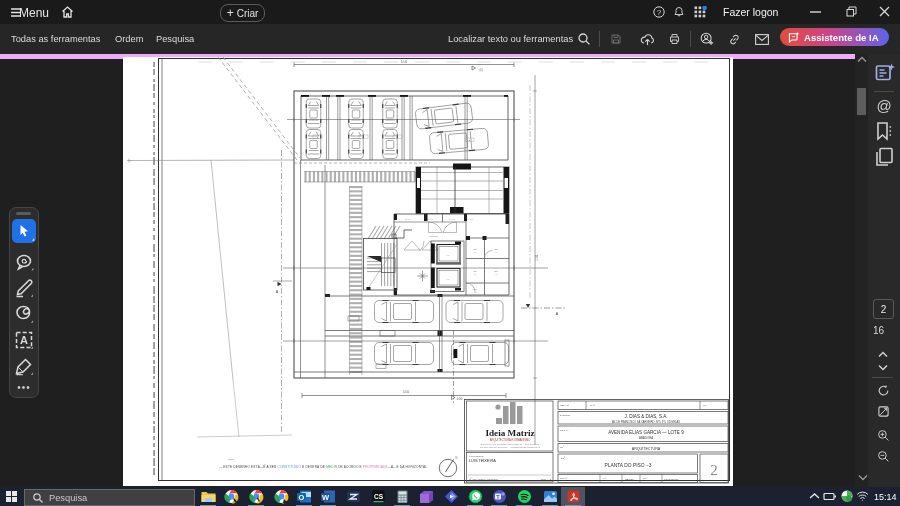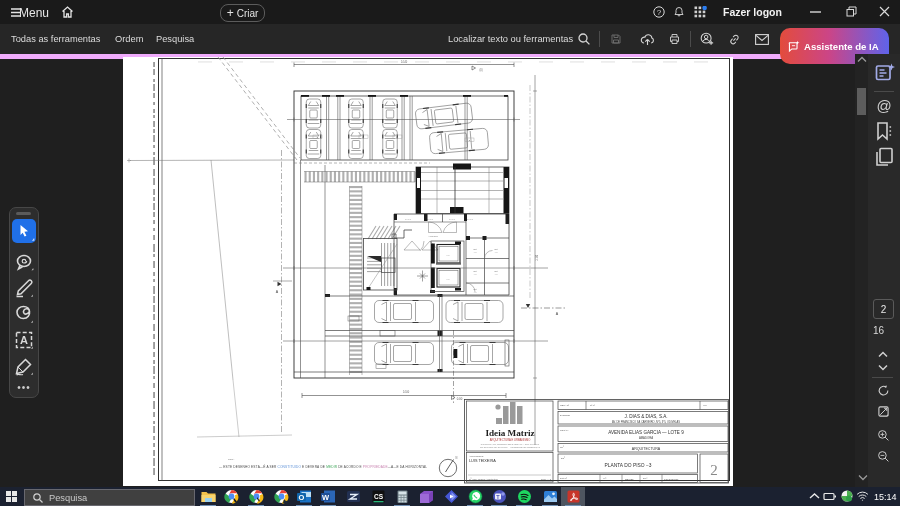--- a/index.html
+++ b/index.html
@@ -5,21 +5,21 @@
 #app{position:relative;width:900px;height:506px;background:#1f1f1f;font-family:"Liberation Sans",sans-serif;overflow:hidden}
 .abs{position:absolute}
 
 #titlebar{position:absolute;left:0;top:0;width:900px;height:24px;background:#1a1a1a}
 #tab{position:absolute;left:79px;top:2px;width:137px;height:22px;background:#272727;border:1px solid #3e3e3e;border-bottom:none;border-radius:7px 7px 0 0;display:flex;align-items:center}
 #criar{position:absolute;left:220px;top:4px;width:43px;height:16px;border:1px solid #5c5c5c;border-radius:8px;color:#e2e2e2;font-size:10px;display:flex;align-items:center;justify-content:center}
 .tbtxt{color:#e6e6e6;font-size:11px}
 
 #toolbar{position:absolute;left:0;top:24px;width:900px;height:30px;background:#262626;border-bottom:5px solid #f0abfc}
 .tool-item{position:absolute;top:0;height:30px;display:flex;align-items:center;color:#dcdcdc;font-size:9.3px}
-#aipill{position:absolute;left:780px;top:4px;width:109px;height:36px;border-radius:10px;background:linear-gradient(90deg,#e34c3c 0%,#cb4587 45%,#5f63ea 100%);display:flex;align-items:center;color:#fff;font-size:9.6px;font-weight:bold;white-space:nowrap}
+#aipill{position:absolute;left:780px;top:4px;width:109px;height:18px;border-radius:10px;background:linear-gradient(90deg,#e34c3c 0%,#cb4587 45%,#5f63ea 100%);display:flex;align-items:center;color:#fff;font-size:9.6px;font-weight:bold;white-space:nowrap}
 #page{position:absolute;left:123px;top:57px;width:610px;height:429px;background:#ffffff}
 
 #palette{position:absolute;left:9px;top:207px;width:28px;height:189px;background:#2d2d2d;border:1px solid #474747;border-radius:7px}
 .pal-ic{position:absolute;left:2px;width:24px;height:24px;display:flex;align-items:center;justify-content:center}
 
 #rail{position:absolute;left:868px;top:54px;width:32px;height:433px;background:#292929}
 .rail-ic{position:absolute;left:4px;width:24px;height:24px;display:flex;align-items:center;justify-content:center}
 #pagebox{position:absolute;left:873px;top:299px;width:19px;height:18px;border:1px solid #5a5a5a;border-radius:3px;color:#e8e8e8;font-size:10px;display:flex;align-items:center;justify-content:center}
 
 #sbar{position:absolute;left:855px;top:54px;width:13px;height:433px;background:#232323}
@@ -56,21 +56,21 @@
           <rect x="4.6" y="0.5" width="2.6" height="2.6"></rect>
           <rect x="0.5" y="4.6" width="2.6" height="2.6"></rect>
           <rect x="4.6" y="4.6" width="2.6" height="2.6"></rect>
           <rect x="8.7" y="4.6" width="2.6" height="2.6"></rect>
           <rect x="0.5" y="8.7" width="2.6" height="2.6"></rect>
           <rect x="4.6" y="8.7" width="2.6" height="2.6"></rect>
           <rect x="8.7" y="8.7" width="2.6" height="2.6"></rect>
         </g>
         <circle cx="10.6" cy="2" r="2.3" fill="#2b7df0"></circle>
       </svg>
-    <div class="abs" style="left:723px;top:6px;color:#f2f2f2;font-size:10.5px;font-weight:bold">Fazer logon</div>
+    <div class="abs" style="left:723px;top:6px;color:#f2f2f2;font-size:10.5px;font-weight:normal">Fazer logon</div>
     <svg class="abs" style="left:810px;top:11px" width="11" height="2">
         <path d="M0 1h11" stroke="#d9d9d9" stroke-width="1.4"></path>
       </svg>
     <svg class="abs" style="left:846px;top:6px" width="11" height="11">
         <path d="M3 3.5V1h7v7H7.5" fill="none" stroke="#d9d9d9"></path>
         <rect x="1" y="3.5" width="6.5" height="6.5" fill="none" stroke="#d9d9d9"></rect>
       </svg>
     <svg class="abs" style="left:879px;top:6px" width="11" height="11">
         <path d="M1 1l9 9M10 1l-9 9" stroke="#d9d9d9" stroke-width="1.2"></path>
       </svg>

